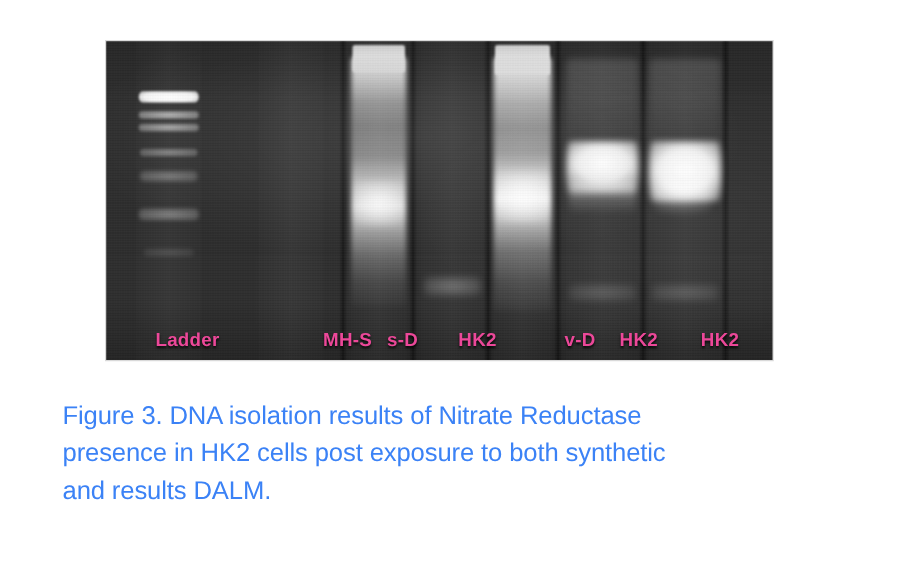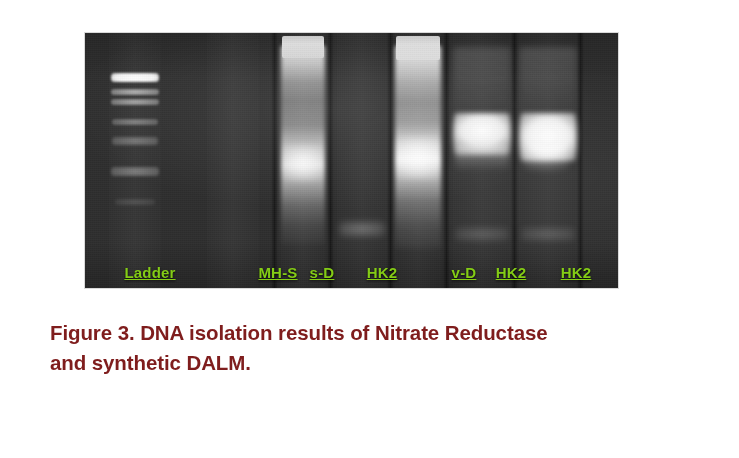--- a/index.html
+++ b/index.html
@@ -97,43 +97,42 @@
   .well {
     position: absolute;
     z-index: 5;
     border-radius: 2px;
   }
 
   
   .lane-label {
     position: absolute;
     z-index: 10;
-    color: #84cc16;
+    color: #ec4899;
     font-family: "Liberation Sans", sans-serif;
     font-size: 15px;
     font-weight: 700;
     letter-spacing: 0.2px;
     text-align: right;
     white-space: nowrap;
     text-shadow: 0 1px 2px rgba(0,0,0,0.85);
     transform: translateX(-50%);
-    text-decoration: underline;
   }
 
   
   #figure-caption {
     position: absolute;
     left: 50px;
     top: 318px;
     width: 660px;
-    color: #7f1d1d;
+    color: #3b82f6;
     font-family: "Liberation Sans", sans-serif;
     font-size: 20.5px;
     line-height: 30px;
-    font-weight: 700;
+    font-weight: 400;
     letter-spacing: -0.1px;
   }
   #figure-caption .cap-line { display: block; white-space: nowrap; }
 </style>
 </head>
 <body>
 
 <div id="figure-block">
 
   <div id="gel-image">
@@ -252,16 +251,17 @@
     <div class="lane-label" style="left:237px; top:231px;">s-D</div>
     <div class="lane-label" style="left:297px; top:231px;">HK2</div>
     <div class="lane-label" style="left:379px; top:231px;">v-D</div>
     <div class="lane-label" style="left:426px; top:231px;">HK2</div>
     <div class="lane-label" style="left:491px; top:231px;">HK2</div>
 
   </div>
 
   <div id="figure-caption">
     <span class="cap-line">Figure 3. DNA isolation results of Nitrate Reductase</span>
-    <span class="cap-line">and synthetic DALM.</span>
+    <span class="cap-line">presence in HK2 cells post exposure to both synthetic</span>
+    <span class="cap-line">and results DALM.</span>
   </div>
 
 </div>
 
 </body></html>

